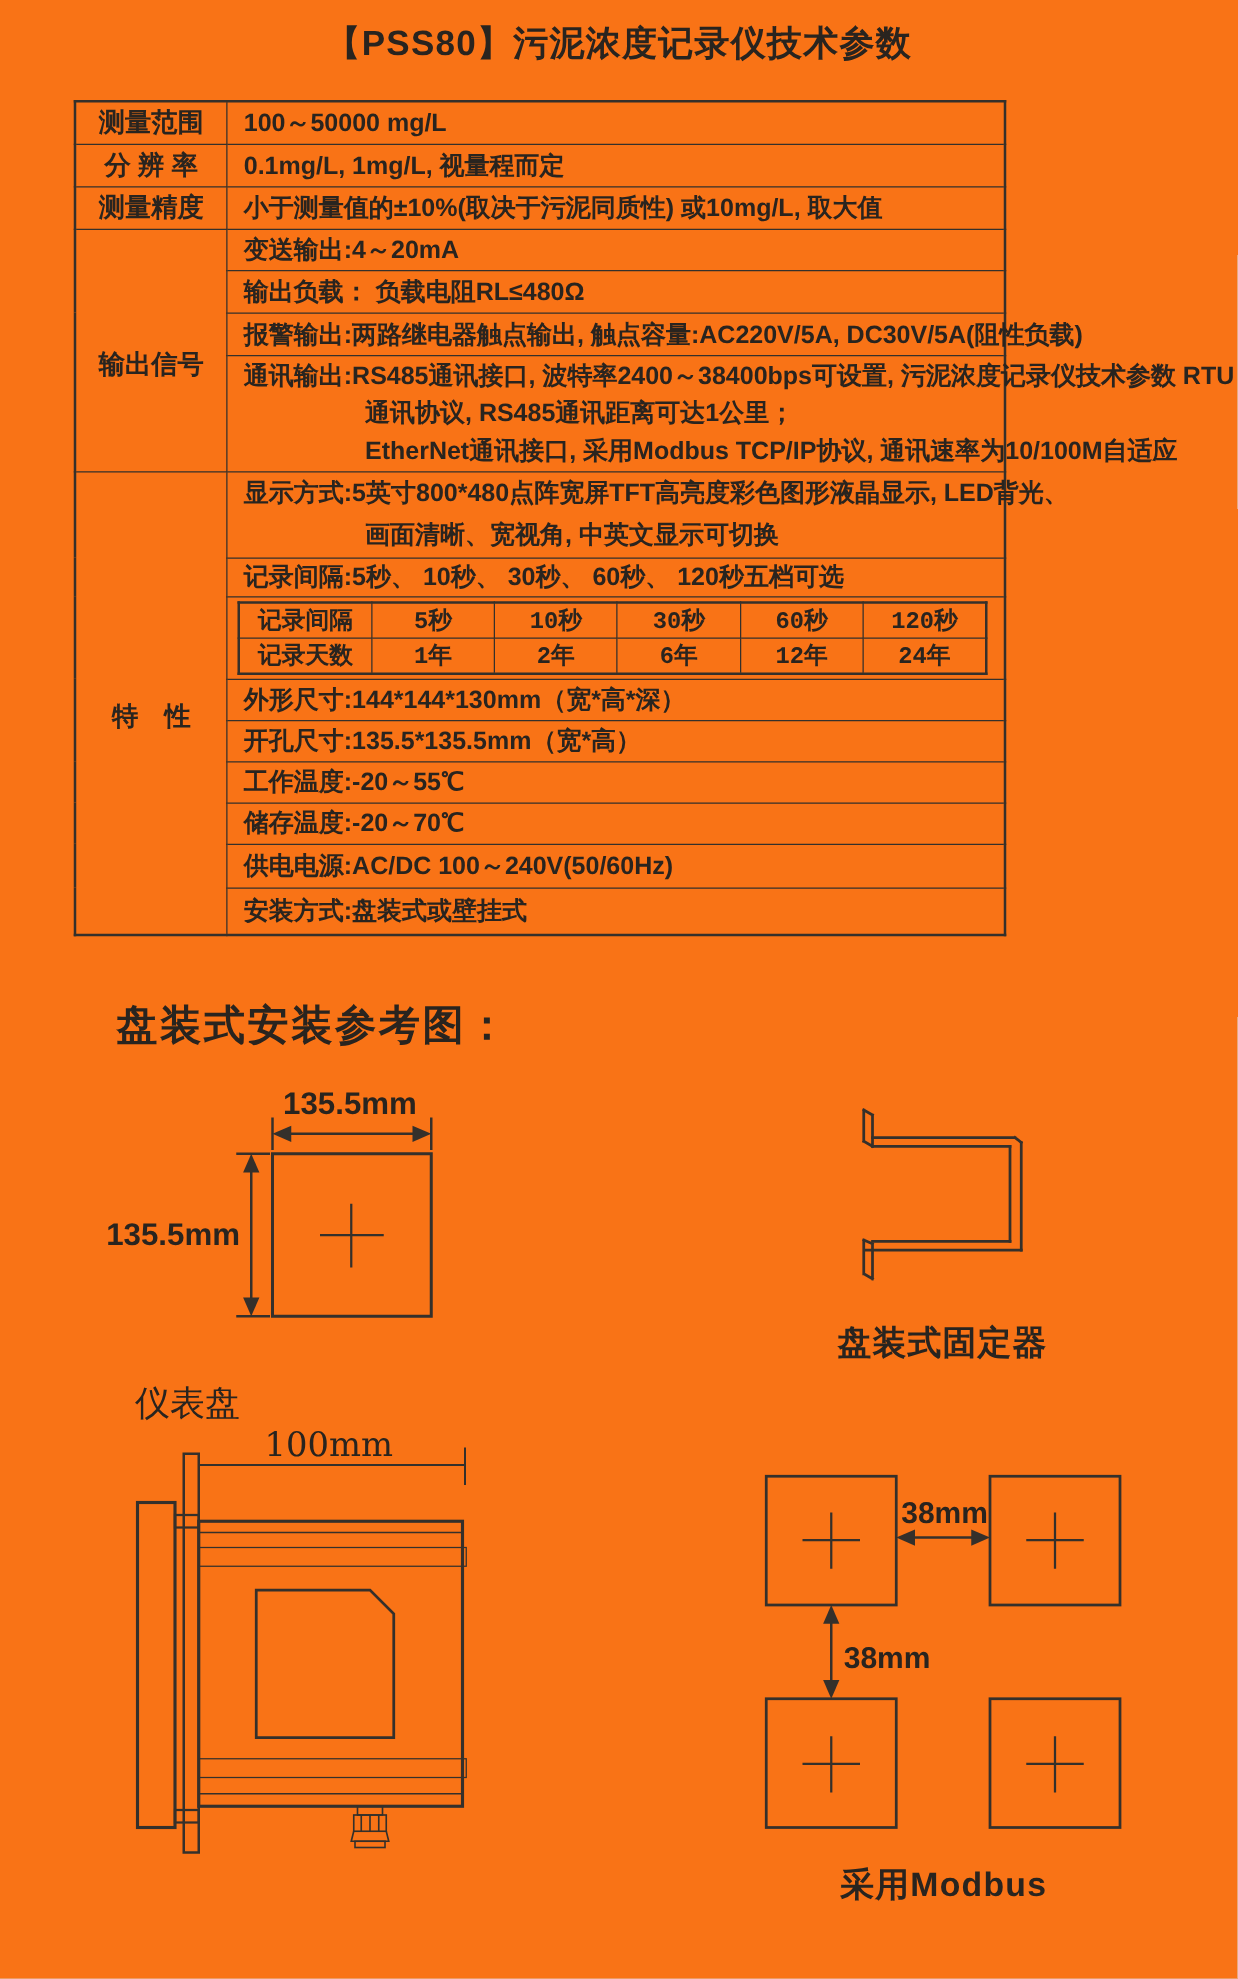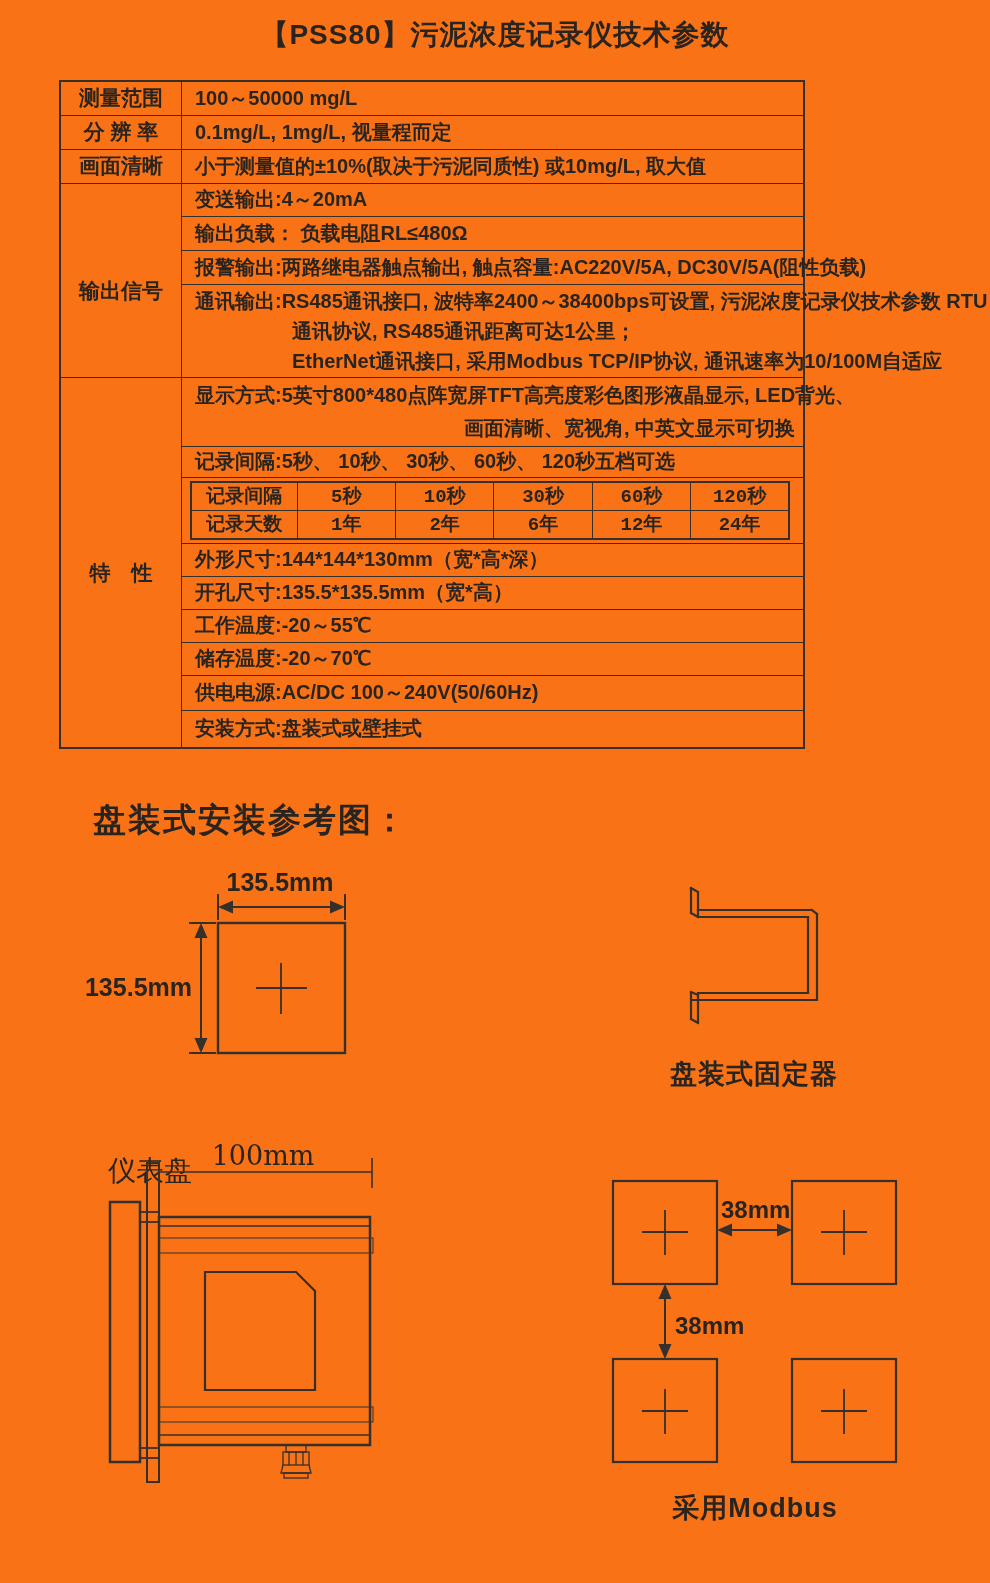--- a/index.html
+++ b/index.html
@@ -22,21 +22,21 @@
   table.spec td{border:1.6px solid #35302b;vertical-align:middle;}
   td.lbl{
     width:120px;text-align:center;font-size:21px;font-weight:600;padding:0;
   }
   td.lbl-group{vertical-align:top;padding-top:21px;font-family:Liberation Mono, monospace;}
   td.val{
     font-size:20px;font-weight:600;padding:1px 8px 1px 13px;white-space:nowrap;
   }
   .cont{padding-left:97px;}
   .multiline div{line-height:30px;}
-  .multiline2 div{line-height:33px;text-align:right;}
+  .multiline2 div{line-height:33px;}
   
   td.nested-wrap{padding:3px 13px 3px 8px;font-family:Liberation Mono, monospace;}
   table.nested{
     width:100%;border-collapse:collapse;table-layout:fixed;
     border:2.2px solid #35302b;
   }
   table.nested td{
     border:1.6px solid #35302b;text-align:center;font-size:19px;font-weight:600;
     height:27px;padding:0;white-space:nowrap;
   }
@@ -49,21 +49,21 @@
   svg line,svg path,svg rect,svg polyline{stroke:#35302b;fill:none;}
   svg polygon{fill:#35302b;stroke:none;}
   svg text{fill:#29241f;}
   .dim-sans{font-family:"Liberation Sans",sans-serif;font-size:25px;font-weight:700;}
   .dim-sans-sm{font-family:"Liberation Sans",sans-serif;font-size:24px;font-weight:700;}
   .dim-serif{font-family:"DejaVu Serif","Liberation Serif",serif;font-size:27px;font-weight:400;}
   .caption{
     position:absolute;text-align:center;font-size:27px;font-weight:700;letter-spacing:1px;
   }
   .panel-label{
-    position:absolute;left:108px;top:1152px;
+    position:absolute;left:108px;top:1104px;
     font-family:"DejaVu Serif","Liberation Serif",serif;font-size:28px;font-weight:400;
   }
   .note{
     position:absolute;left:92px;top:1492px;font-size:28px;font-weight:700;line-height:37px;
     letter-spacing:1px;
   }
 </style>
 </head>
 <body>
 
@@ -75,21 +75,21 @@
     <tbody>
         <tr style="height:34px;">
       <td class="lbl">测量范围</td>
       <td class="val">100～50000 mg/L</td>
     </tr>
     <tr style="height:34px;">
       <td class="lbl">分 辨 率</td>
       <td class="val">0.1mg/L, 1mg/L, 视量程而定</td>
     </tr>
     <tr style="height:34px;">
-      <td class="lbl">画面清晰</td>
+      <td class="lbl">测量精度</td>
       <td class="val">小于测量值的±10%(取决于污泥同质性) 或10mg/L, 取大值</td>
     </tr>
 
     <tr style="height:33px;">
       <td class="lbl lbl-group" rowspan="4">输出信号</td>
       <td class="val">变送输出:4～20mA</td>
     </tr>
     <tr style="height:34px;">
       <td class="val">输出负载： 负载电阻RL≤480Ω</td>
     </tr>

